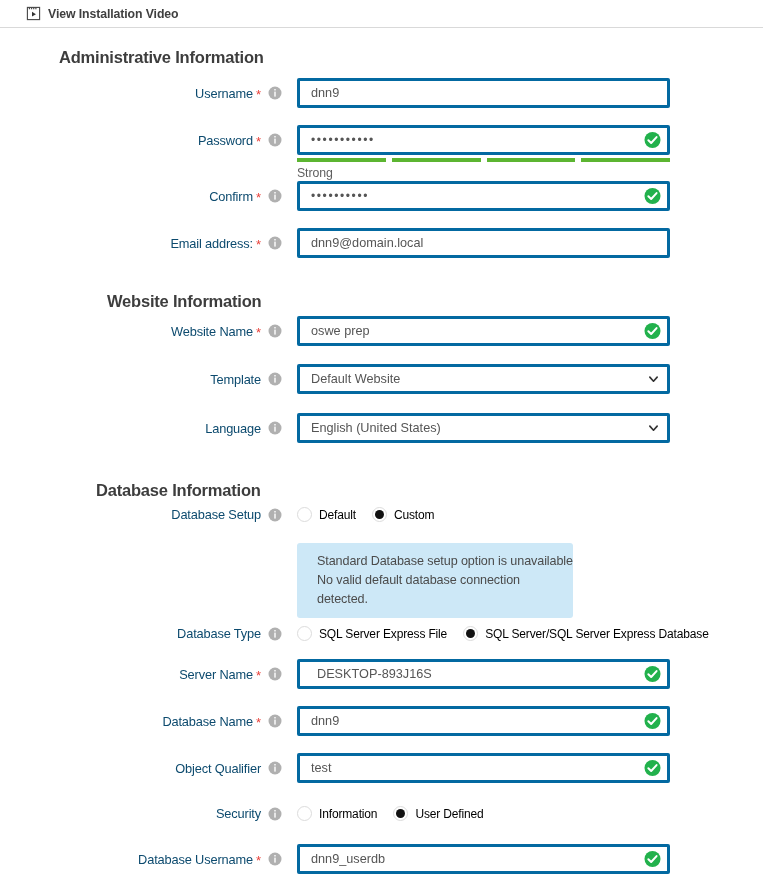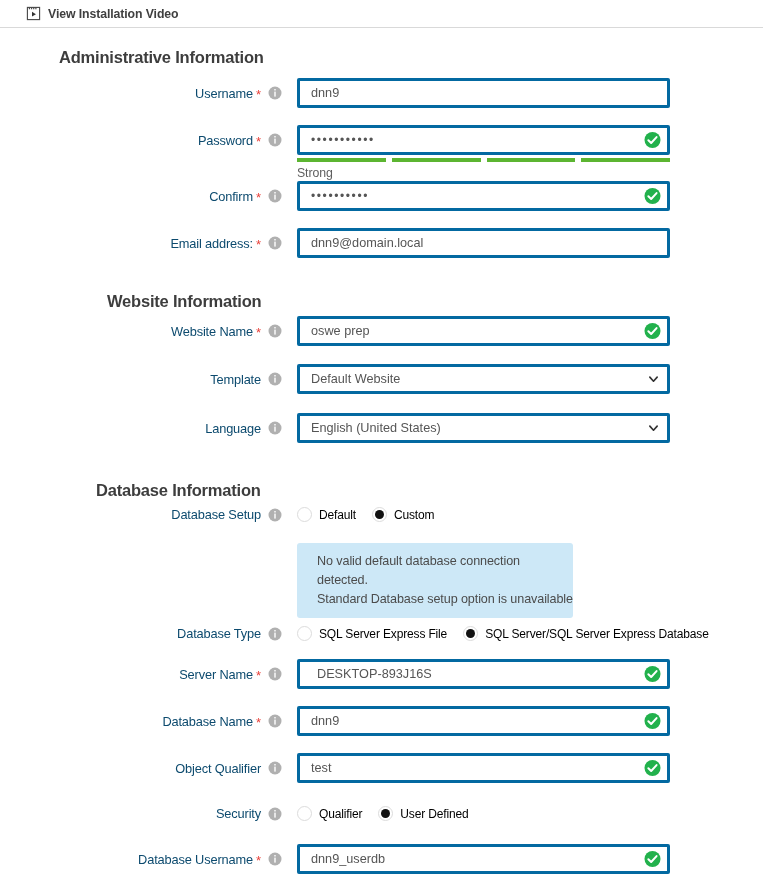--- a/index.html
+++ b/index.html
@@ -437,22 +437,22 @@
       <span class="radio-label">Default</span>
     </span>
     <span class="radio-opt">
       <span class="radio-dot on"></span>
       <span class="radio-label">Custom</span>
     </span>
   </div>
 </div>
 
 <div class="notice">
+  <span class="notice-line">Standard Database setup option is unavailable</span>
   <span class="notice-line">No valid default database connection detected.</span>
-  <span class="notice-line">Standard Database setup option is unavailable</span>
 </div>
 
 <div class="row" style="top:626px">
   <div class="label-cell">
     <span class="label-text">Database Type</span>
     <span>
       <svg class="info-icon" viewBox="0 0 14 14">
         <circle cx="7" cy="7" r="6.5" fill="#b0b0b0"></circle>
         <rect x="6.3" y="3" width="1.4" height="1.5" fill="#ffffff"></rect>
         <rect x="6.3" y="5.6" width="1.4" height="5" fill="#ffffff"></rect>
@@ -546,21 +546,21 @@
       <svg class="info-icon" viewBox="0 0 14 14">
         <circle cx="7" cy="7" r="6.5" fill="#b0b0b0"></circle>
         <rect x="6.3" y="3" width="1.4" height="1.5" fill="#ffffff"></rect>
         <rect x="6.3" y="5.6" width="1.4" height="5" fill="#ffffff"></rect>
       </svg>
     </span>
   </div>
   <div class="radio-group">
     <span class="radio-opt">
       <span class="radio-dot off"></span>
-      <span class="radio-label">Qualifier</span>
+      <span class="radio-label">Information</span>
     </span>
     <span class="radio-opt">
       <span class="radio-dot on"></span>
       <span class="radio-label">User Defined</span>
     </span>
   </div>
 </div>
 
 <div class="row" style="top:844px">
   <div class="label-cell">

